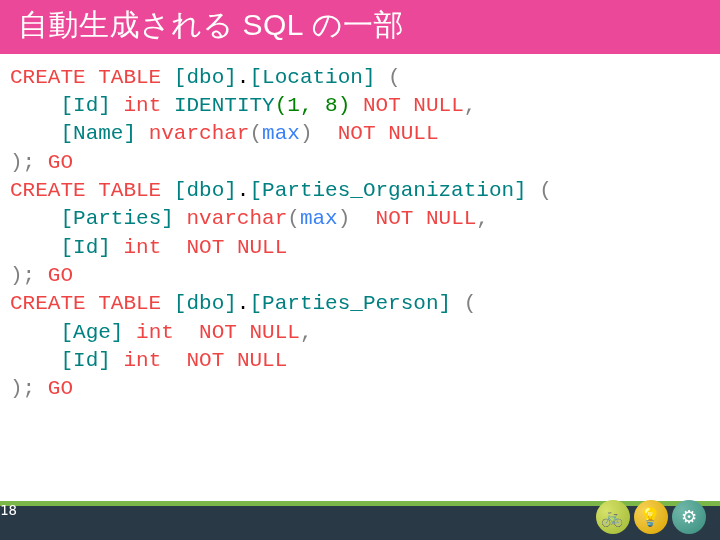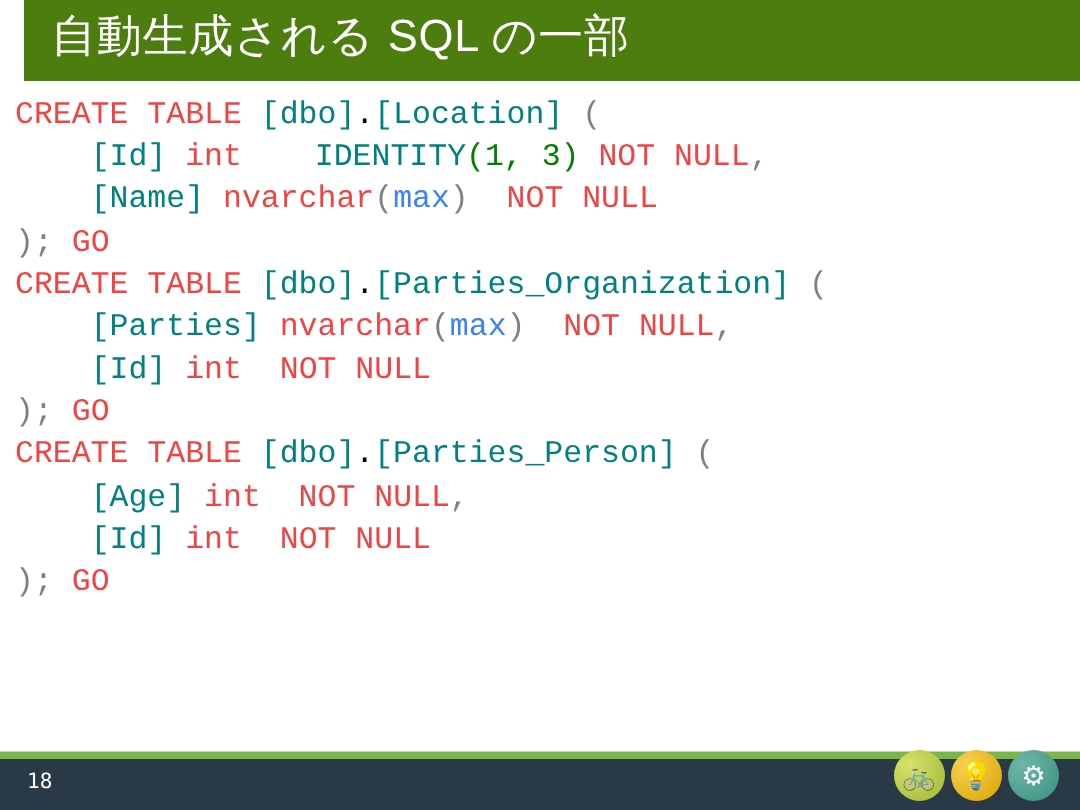--- a/index.html
+++ b/index.html
@@ -1,27 +1,27 @@
 <!DOCTYPE html>
 <html><head>
 <meta charset="utf-8">
 <style>
   * { margin: 0; padding: 0; box-sizing: border-box; }
   html, body { width: 720px; height: 540px; font-family: "Yu Gothic", "Meiryo", sans-serif; background: #fff; overflow: hidden; }
   .slide { width: 720px; height: 540px; position: relative; display: flex; flex-direction: column; }
-  .title-bar { background: #4d7c0f; color: #fff; padding: 6px 18px 10px 18px; margin-left: 16px; }
+  .title-bar { background: #ec4899; color: #fff; padding: 6px 18px 10px 18px; }
   .title-bar h1 { font-size: 30px; font-weight: 500; line-height: 1.25; letter-spacing: 0.5px; }
   .code-area { flex: 1; padding: 10px 18px 0 10px; font-family: Consolas, "Courier New", monospace; font-size: 21px; line-height: 1.35; white-space: pre; color: #000; }
   .kw   { color: #ef4444; }
   .obj  { color: #008080; }
-  .fn   { color: #008080; margin-left: 36px; }
+  .fn   { color: #008080; }
   .str  { color: #3b82f6; }
   .num  { color: #008000; }
   .gray { color: #808080; }
-  .footer { height: 38px; display: flex; align-items: center; padding-left: 18px; position: relative; }
+  .footer { height: 38px; display: flex; position: relative; }
   .footer .stripe-green { position:absolute; left:0; right:0; bottom:34px; height:5px; background:#7ab648; }
   .footer .stripe-dark  { position:absolute; left:0; right:0; bottom:0; height:34px; background:#2a3946; }
   .page-num { position: relative; z-index: 2; color: #fff; font-size: 14px; font-family: Consolas, monospace; }
   .badges { position: absolute; right: 14px; bottom: 6px; display: flex; gap: 4px; z-index: 3; }
   .badge { width: 34px; height: 34px; border-radius: 50%; display:flex; align-items:center; justify-content:center; font-size:18px; color:#fff; }
   .b1 { background: radial-gradient(circle at 30% 30%, #d6e26a, #9fb833); }
   .b2 { background: radial-gradient(circle at 30% 30%, #f7d154, #d9a400); }
   .b3 { background: radial-gradient(circle at 30% 30%, #6fb7a8, #3a8e7f); }
   .gear::before { content:"⚙"; font-size:18px; }
 </style>
@@ -30,21 +30,21 @@
 
 <div class="slide">
 
   <div class="title-bar">
     <h1>
       <span>自動生成される SQL の一部</span><br>
     </h1>
   </div>
 
   <div class="code-area"><span class="kw">CREATE TABLE</span> <span class="obj">[dbo]</span><span>.</span><span class="obj">[Location]</span> <span class="gray">(</span>
-    <span class="obj">[Id]</span> <span class="kw">int</span> <span class="fn">IDENTITY</span><span class="num">(1, 3)</span> <span class="kw">NOT NULL</span><span class="gray">,</span>
+    <span class="obj">[Id]</span> <span class="kw">int</span> <span class="fn">IDENTITY</span><span class="num">(1, 8)</span> <span class="kw">NOT NULL</span><span class="gray">,</span>
     <span class="obj">[Name]</span> <span class="kw">nvarchar</span><span class="gray">(</span><span class="str">max</span><span class="gray">)</span>  <span class="kw">NOT NULL</span>
 <span class="gray">);</span> <span class="kw">GO</span>
 <span class="kw">CREATE TABLE</span> <span class="obj">[dbo]</span><span>.</span><span class="obj">[Parties_Organization]</span> <span class="gray">(</span>
     <span class="obj">[Parties]</span> <span class="kw">nvarchar</span><span class="gray">(</span><span class="str">max</span><span class="gray">)</span>  <span class="kw">NOT NULL</span><span class="gray">,</span>
     <span class="obj">[Id]</span> <span class="kw">int</span>  <span class="kw">NOT NULL</span>
 <span class="gray">);</span> <span class="kw">GO</span>
 <span class="kw">CREATE TABLE</span> <span class="obj">[dbo]</span><span>.</span><span class="obj">[Parties_Person]</span> <span class="gray">(</span>
     <span class="obj">[Age]</span> <span class="kw">int</span>  <span class="kw">NOT NULL</span><span class="gray">,</span>
     <span class="obj">[Id]</span> <span class="kw">int</span>  <span class="kw">NOT NULL</span>
 <span class="gray">);</span> <span class="kw">GO</span></div>

